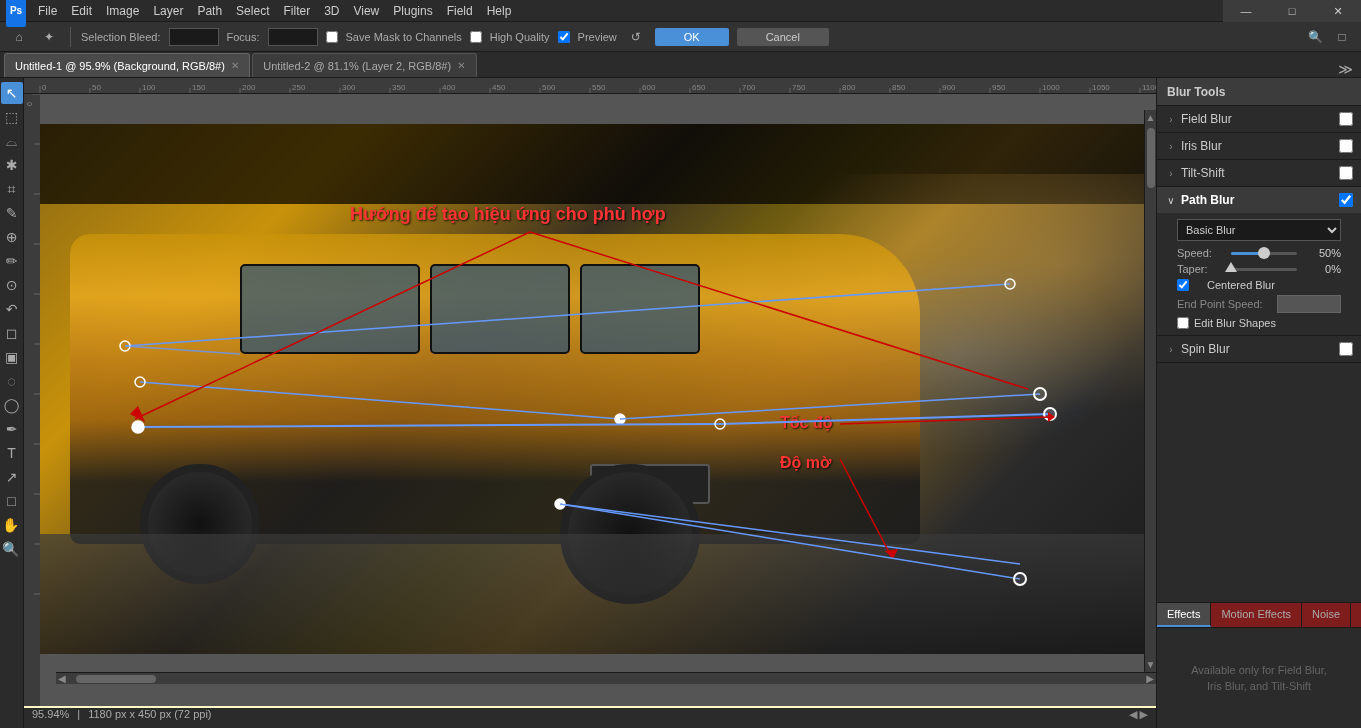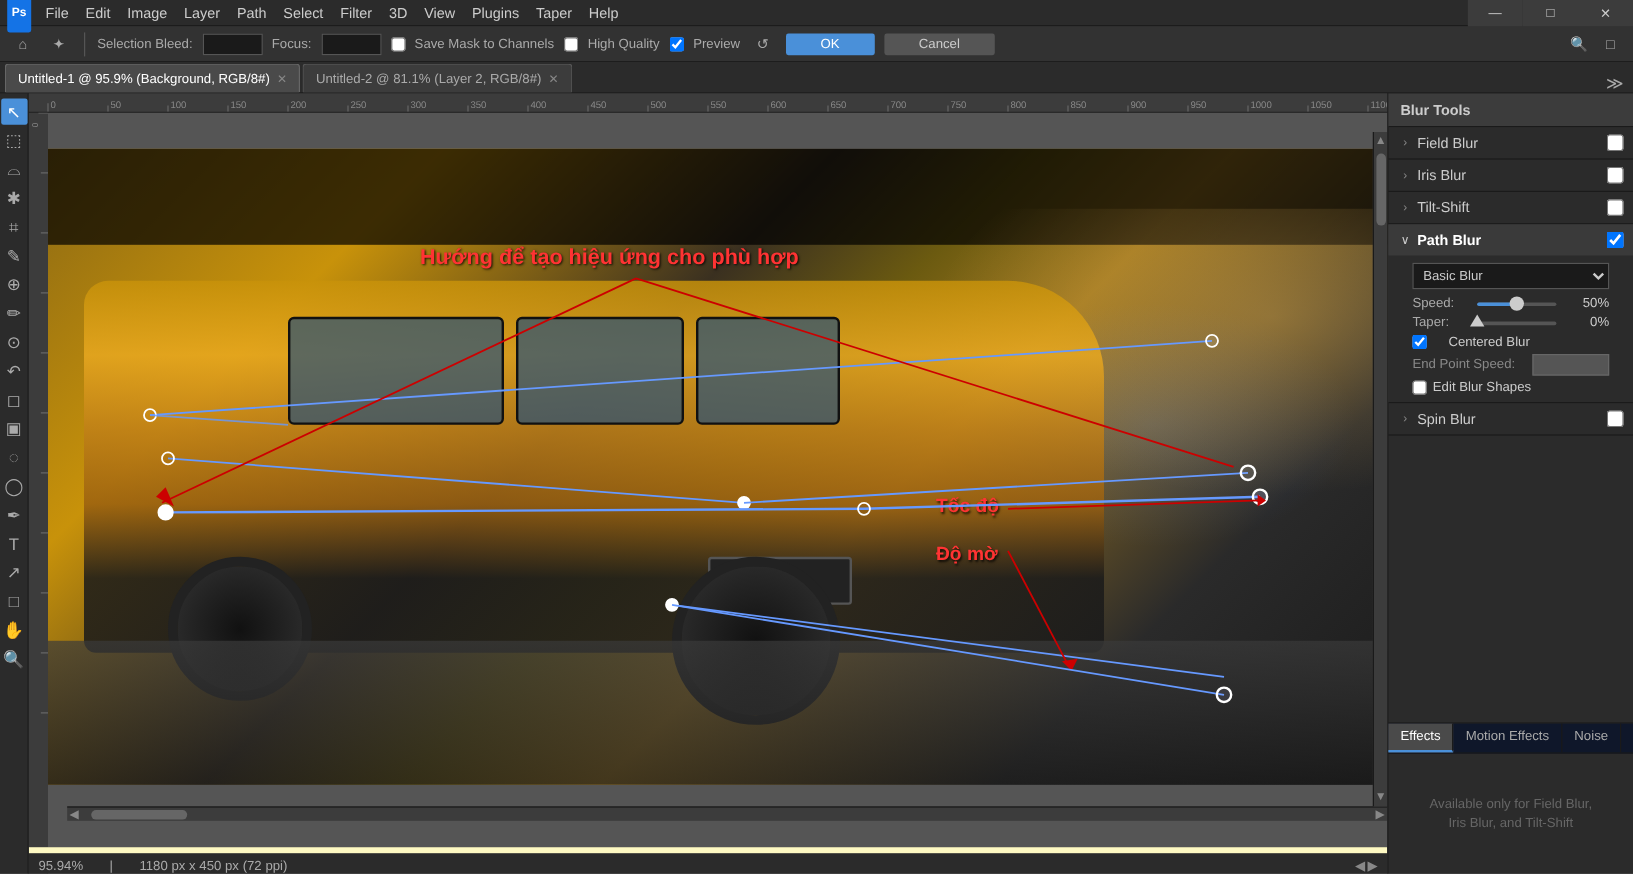--- a/index.html
+++ b/index.html
@@ -239,25 +239,25 @@
     }
 
     
     #status-bar {
       position: absolute;
       bottom: 0;
       left: 0;
       right: 0;
       height: 22px;
       background: #2b2b2b;
-      border-top: 5px solid #fef9c3;
-      display: flex;
-      align-items: flex-end;
+      border-top: 2px solid #fef9c3;
+      display: flex;
+      align-items: flex-start;
       padding: 0 8px;
-      gap: 22px;
+      gap: 8px;
       font-size: 11px;
       color: #aaa;
     }
 
     
     #right-panel {
       width: 205px;
       background: #2b2b2b;
       border-left: 1px solid #1a1a1a;
       display: flex;
@@ -414,21 +414,21 @@
       cursor: pointer;
     }
 
     
     #bottom-tabs {
       border-top: 1px solid #1a1a1a;
       margin-top: auto;
     }
     #effects-tabs {
       display: flex;
-      background: #0f172a;
+      background: #7f1d1d;
       border-bottom: 1px solid #1a1a1a;
     }
     .effect-tab {
       padding: 5px 10px;
       font-size: 11px;
       cursor: pointer;
       color: #aaa;
       border-right: 1px solid #1a1a1a;
     }
     .effect-tab.active {
@@ -524,21 +524,21 @@
   <div class="menu-item">File</div>
   <div class="menu-item">Edit</div>
   <div class="menu-item">Image</div>
   <div class="menu-item">Layer</div>
   <div class="menu-item">Path</div>
   <div class="menu-item">Select</div>
   <div class="menu-item">Filter</div>
   <div class="menu-item">3D</div>
   <div class="menu-item">View</div>
   <div class="menu-item">Plugins</div>
-  <div class="menu-item">Taper</div>
+  <div class="menu-item">Field</div>
   <div class="menu-item">Help</div>
 </div>
 
 <div id="options-bar">
   <div class="options-icon">⌂</div>
   <div class="options-icon">✦</div>
   <div class="options-divider"></div>
   <span class="options-label">Selection Bleed:</span>
   <input class="options-input" type="text" value="" style="">
   <span class="options-label">Focus:</span>

